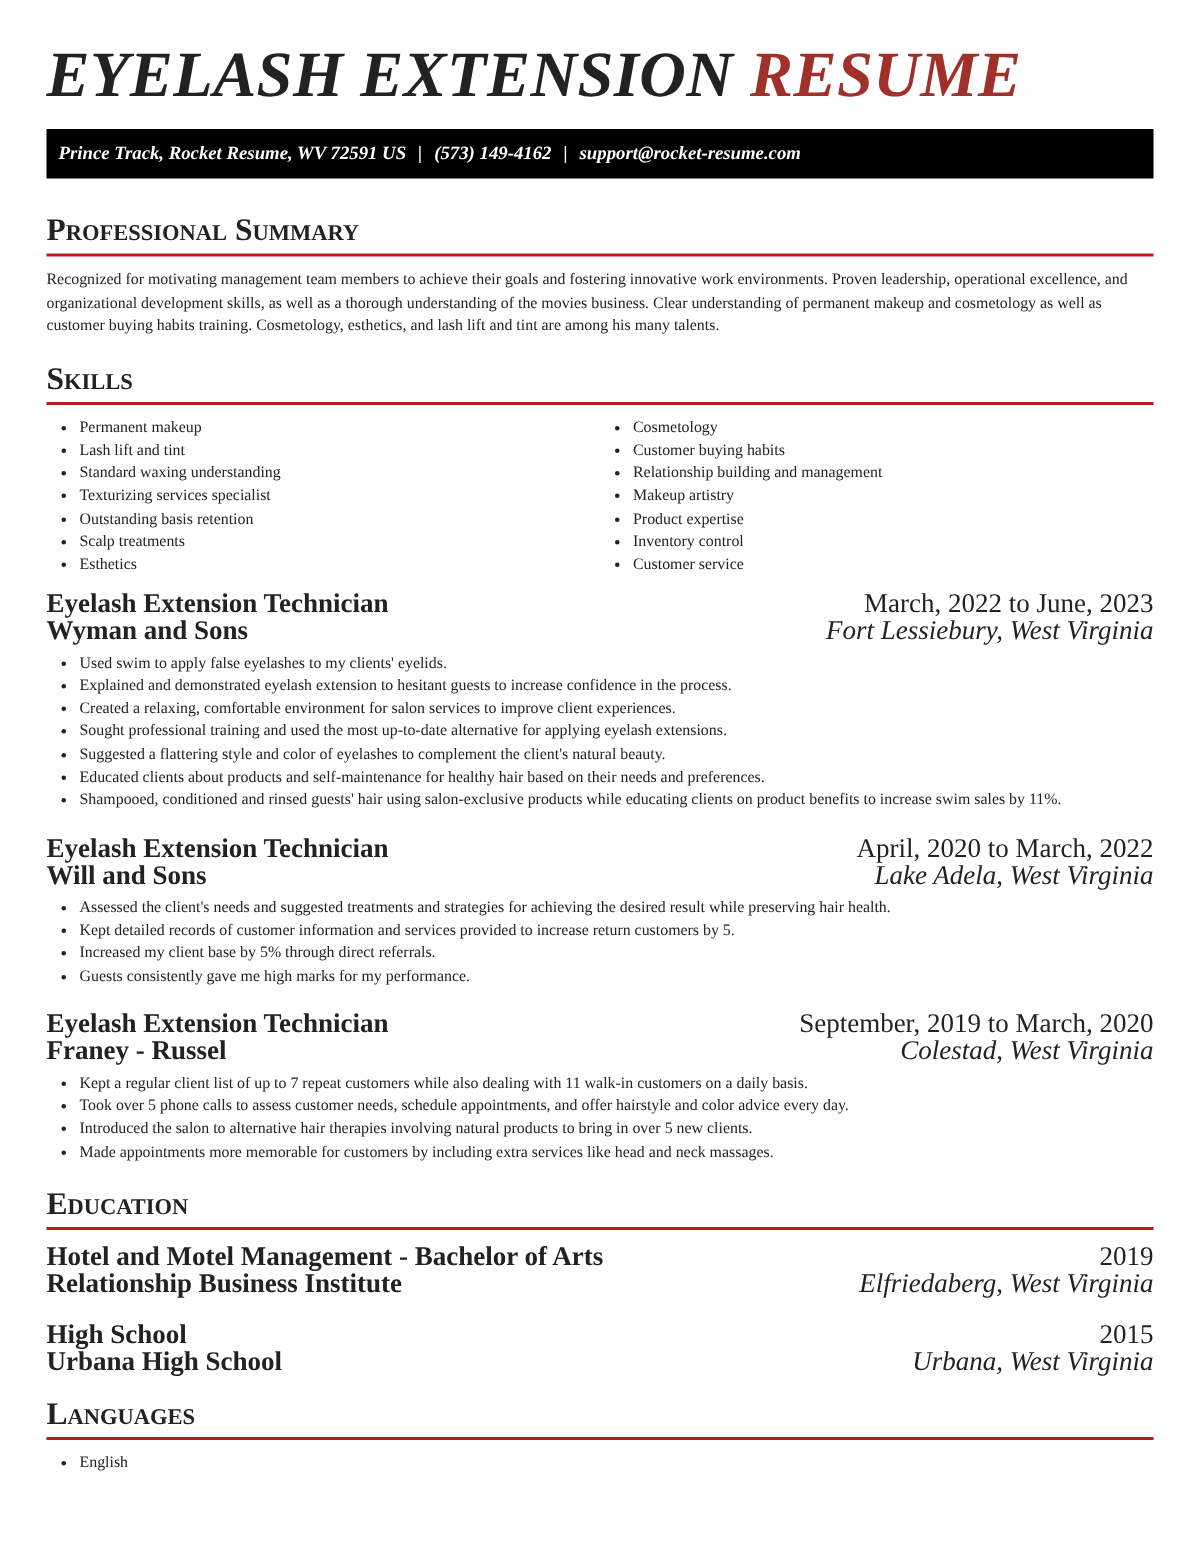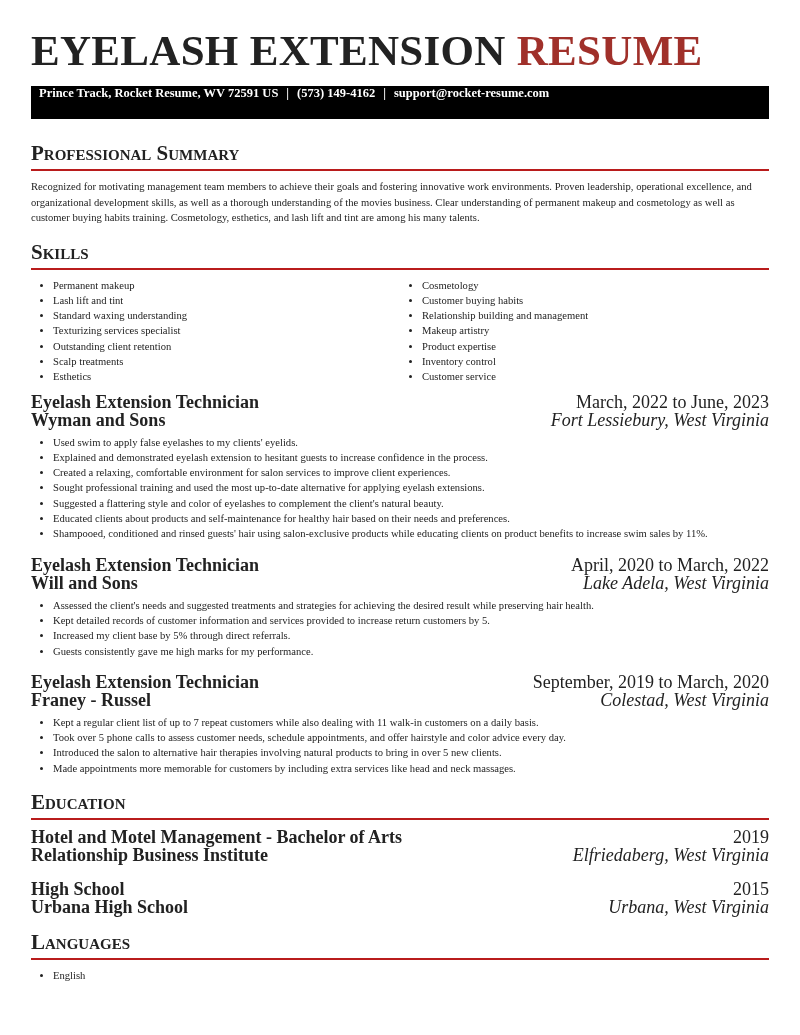--- a/index.html
+++ b/index.html
@@ -1,20 +1,20 @@
 <!DOCTYPE html>
 <html><head>
 <meta charset="utf-8">
 <style>
   html, body { margin: 0; padding: 0; background: #ffffff; }
   body { width: 800px; height: 1035px; overflow: hidden; font-family: "Liberation Serif", "DejaVu Serif", serif; color: #222; }
   .page { padding: 0 31px; }
-  .title { margin: 0; padding-top: 28px; font-size: 43px; font-weight: bold; letter-spacing: 0.3px; color: #222; line-height: 46px; }
+  .title { margin: 0; padding-top: 28px; font-size: 43px; font-weight: bold; letter-spacing: 0.3px; color: #222; line-height: 46px; font-style: italic; }
   .title .accent { color: #a0302a; }
-  .contact { margin-top: 12px; background: #000; color: #fff; height: 33px; display: flex; align-items: flex-start; padding: 0 8px; font-weight: bold; font-size: 12.5px; }
+  .contact { margin-top: 12px; background: #000; color: #fff; height: 33px; display: flex; align-items: center; padding: 0 8px; font-weight: bold; font-size: 12.5px; font-style: italic; }
   .contact .sep { margin: 0 8px; }
   .section-head { margin-top: 22px; font-size: 21px; font-weight: bold; font-variant: small-caps; color: #222; padding-bottom: 4px; border-bottom: 2px solid #b91c1c; line-height: 24px; }
   .summary { font-size: 10.6px; line-height: 15.5px; margin-top: 8px; color: #222; }
   .skills { display: flex; margin-top: 8px; }
   .skills ul { flex: 1; }
   ul { margin: 0; padding-left: 22px; list-style: disc; }
   li { font-size: 10.6px; line-height: 15.3px; color: #222; }
   .job { margin-top: 8px; }
   .row { display: flex; justify-content: space-between; font-size: 18px; line-height: 18px; gap: 16px; }
   .row .l { font-weight: bold; }
@@ -38,21 +38,21 @@
   <div class="section-head">Professional Summary</div>
   <p class="summary">Recognized for motivating management team members to achieve their goals and fostering innovative work environments. Proven leadership, operational excellence, and organizational development skills, as well as a thorough understanding of the movies business. Clear understanding of permanent makeup and cosmetology as well as customer buying habits training. Cosmetology, esthetics, and lash lift and tint are among his many talents.</p>
 
   <div class="section-head" style="margin-top:14px">Skills</div>
   <div class="skills">
     <ul>
       <li>Permanent makeup</li>
       <li>Lash lift and tint</li>
       <li>Standard waxing understanding</li>
       <li>Texturizing services specialist</li>
-      <li>Outstanding client retention</li>
+      <li>Outstanding basis retention</li>
       <li>Scalp treatments</li>
       <li>Esthetics</li>
     </ul>
     <ul>
       <li>Cosmetology</li>
       <li>Customer buying habits</li>
       <li>Relationship building and management</li>
       <li>Makeup artistry</li>
       <li>Product expertise</li>
       <li>Inventory control</li>

